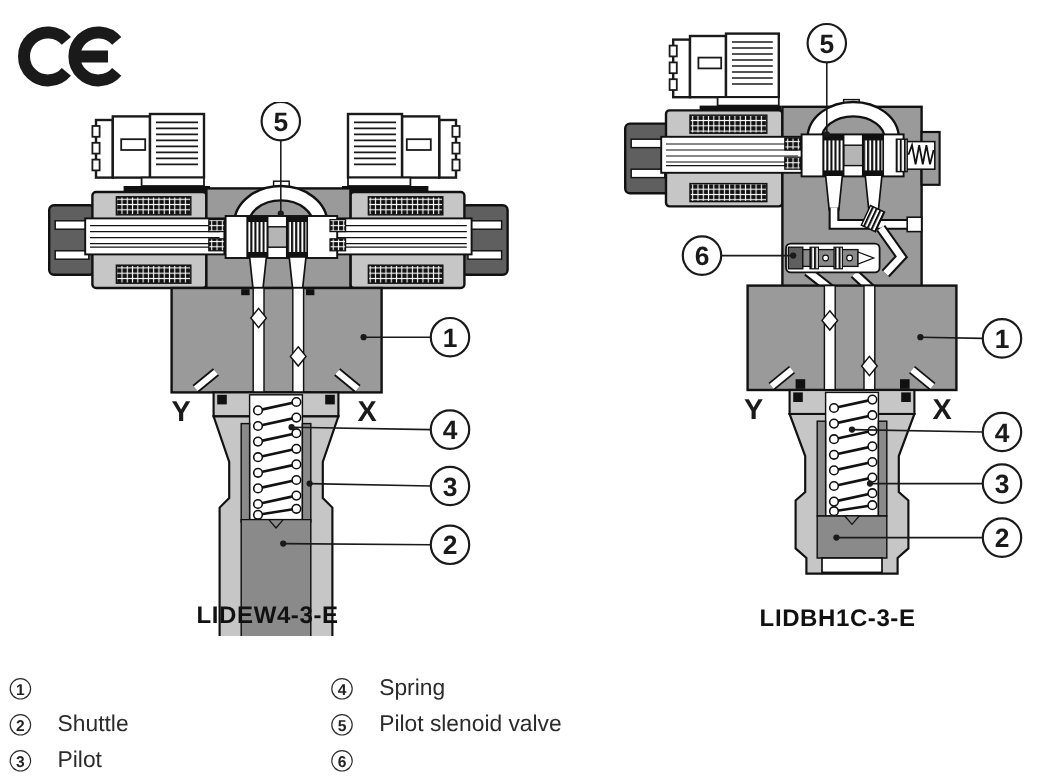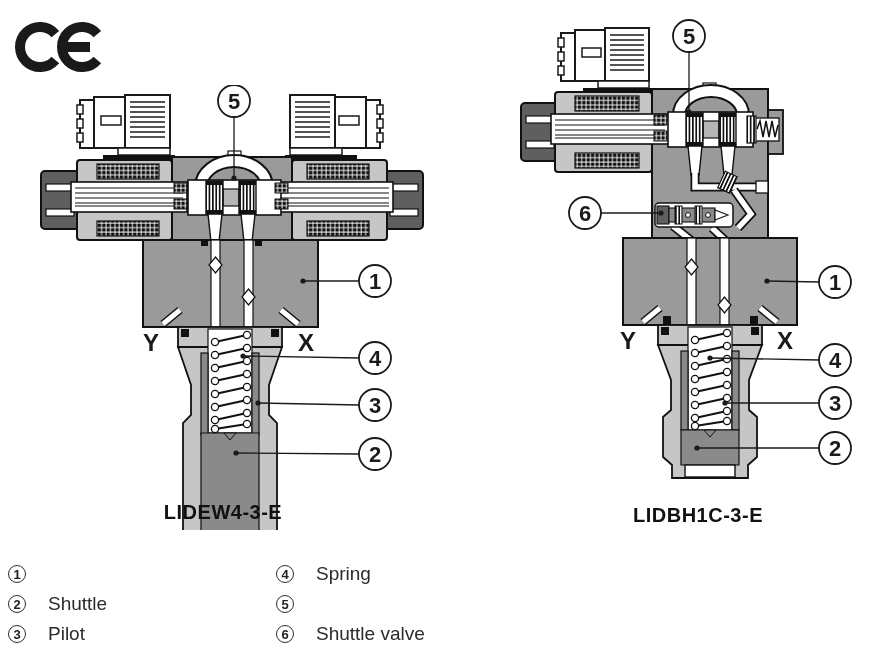--- a/index.html
+++ b/index.html
@@ -480,20 +480,20 @@
     <div class="legend-item" style="left:8px;top:70px">
       <span class="legend-circle">3</span>
       <span class="legend-label">Pilot</span>
     </div>
     <div class="legend-item" style="left:276px;top:10px">
       <span class="legend-circle">4</span>
       <span class="legend-label">Spring</span>
     </div>
     <div class="legend-item" style="left:276px;top:40px">
       <span class="legend-circle">5</span>
+      <span class="legend-label">Pilot slenoid valve</span>
     </div>
     <div class="legend-item" style="left:276px;top:70px">
       <span class="legend-circle">6</span>
-      <span class="legend-label">Shuttle valve</span>
     </div>
   </div>
 
 </div>
 
 </body></html>

